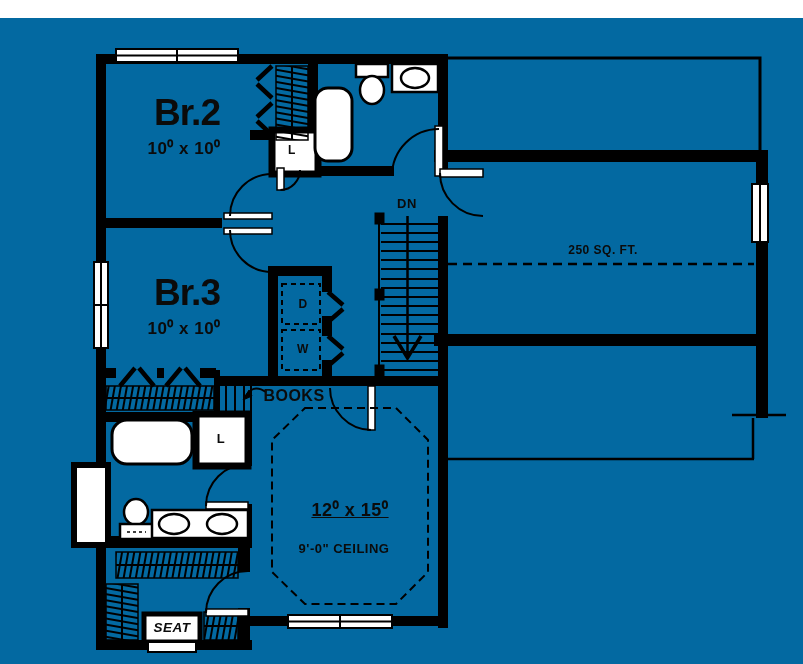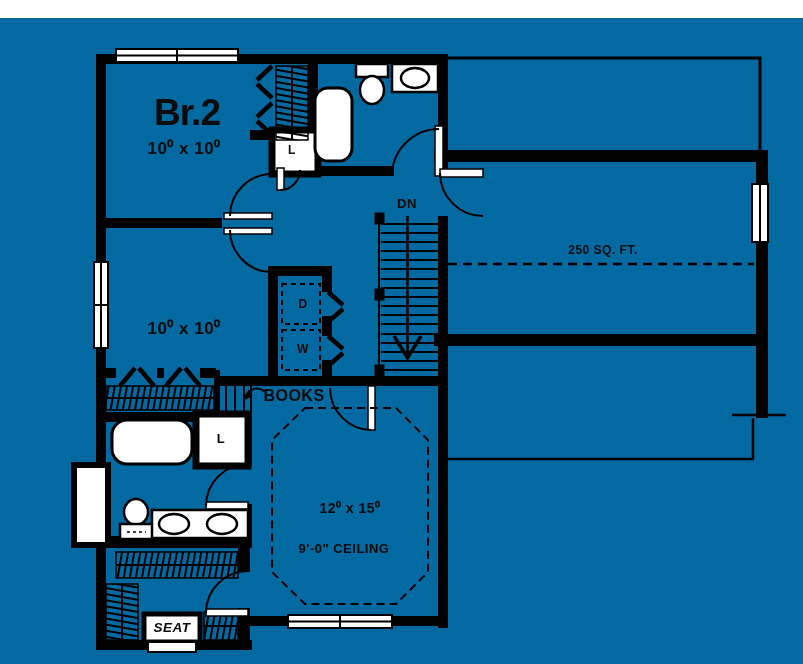--- a/index.html
+++ b/index.html
@@ -200,22 +200,23 @@
   <g stroke="#000" fill="none">
     <line x1="448" y1="246" x2="754" y2="246" stroke-width="2.5" stroke-dasharray="9,6"></line>
     <path d="M305,390 H396 L428,422 V554 L396,586 H305 L272,554 V422 Z" stroke-width="2" stroke-dasharray="8,5"></path>
     <rect x="282" y="266" width="38" height="40" stroke-width="2" stroke-dasharray="5,4"></rect>
     <rect x="282" y="312" width="38" height="40" stroke-width="2" stroke-dasharray="5,4"></rect>
   </g>
 </svg>
 
 <div class="lbl big" style="left:187px;top:76px;font-size:37px;">Br.2</div>
 <div class="lbl" style="left:184px;top:122px;font-size:17px;">10⁰ x 10⁰</div>
+<div class="lbl big" style="left:187px;top:256px;font-size:37px;">Br.3</div>
 <div class="lbl" style="left:184px;top:302px;font-size:17px;">10⁰ x 10⁰</div>
-<div class="lbl" style="left:350px;top:483px;font-size:14px;">12⁰ x 15⁰</div>
+<div class="lbl" style="left:350px;top:483px;font-size:18px;text-decoration:underline;">12⁰ x 15⁰</div>
 <div class="lbl" style="left:344px;top:524px;font-size:13px;">9'-0" CEILING</div>
 <div class="lbl" style="left:407px;top:179px;font-size:13px;text-align:right;">DN</div>
 <div class="lbl" style="left:603px;top:226px;font-size:12px;">250 SQ. FT.</div>
 <div class="lbl" style="left:303px;top:280px;font-size:12px;">D</div>
 <div class="lbl" style="left:303px;top:325px;font-size:12px;">W</div>
 <div class="lbl" style="left:292px;top:126px;font-size:12px;">L</div>
 <div class="lbl" style="left:221px;top:414px;font-size:13px;">L</div>
 <div class="lbl" style="left:294px;top:370px;font-size:16px;">BOOKS</div>
 <div class="lbl" style="left:172px;top:603px;font-size:13.5px;font-style:italic;">SEAT</div>
 

